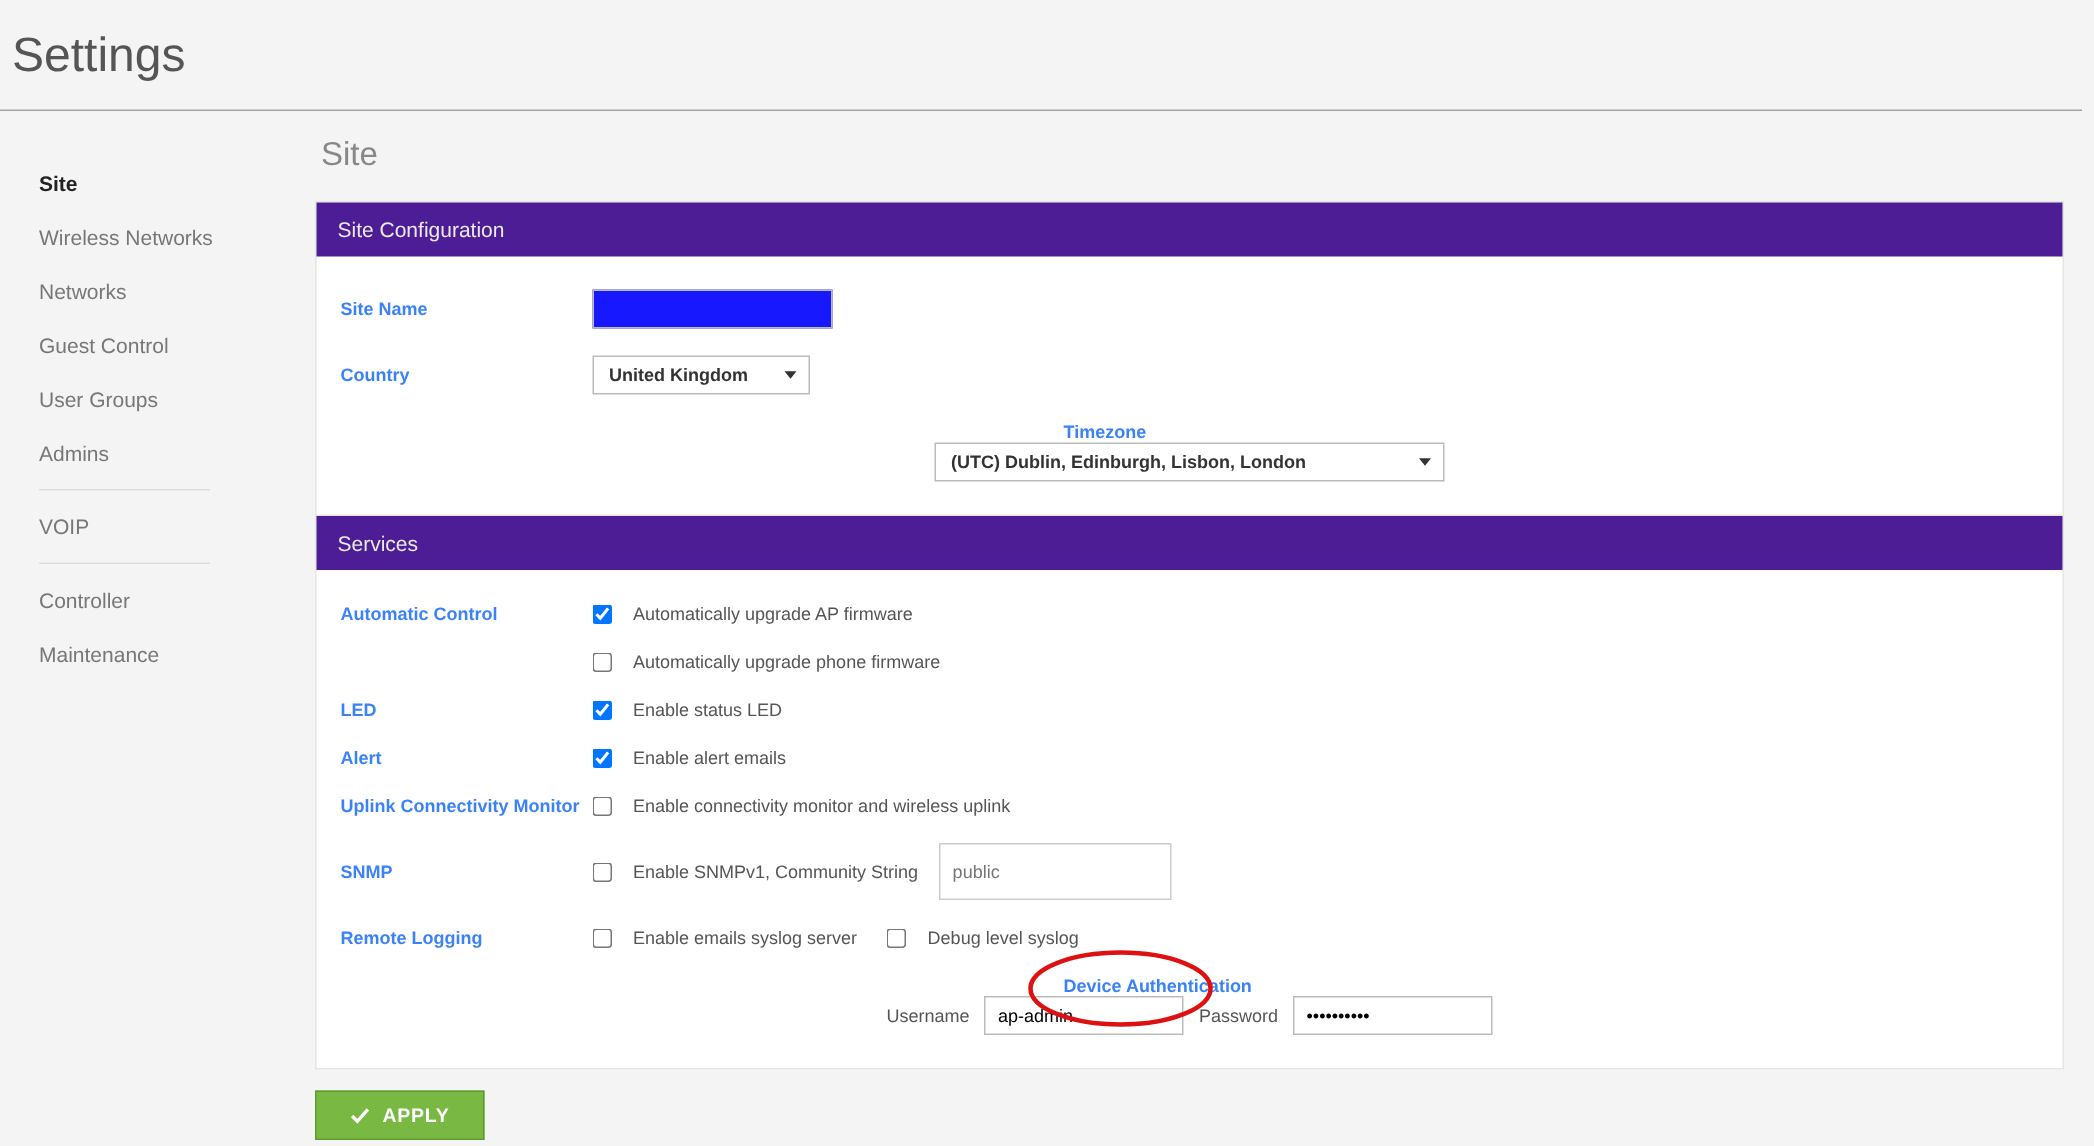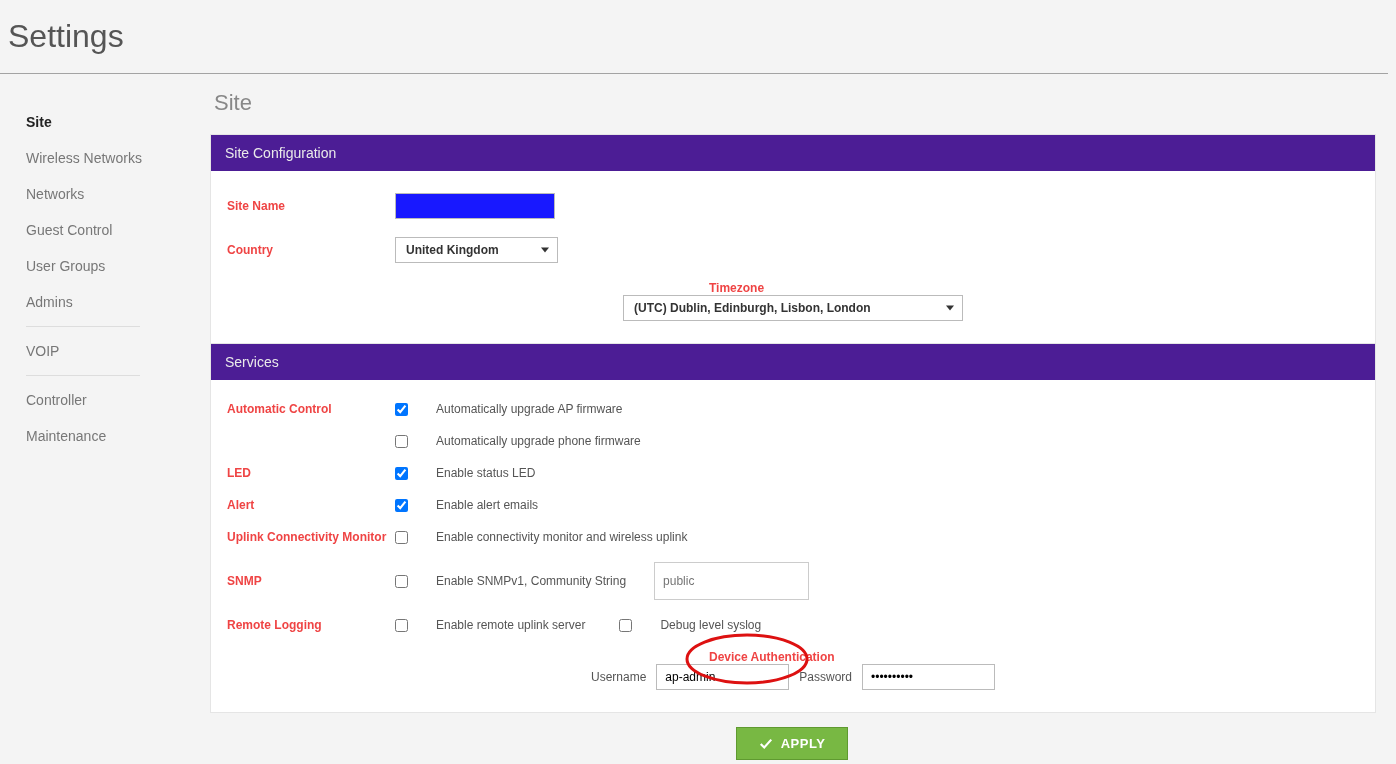--- a/index.html
+++ b/index.html
@@ -71,21 +71,21 @@
 }
 .form-row {
   display: flex;
   align-items: center;
   margin-bottom: 18px;
 }
 .form-row:last-child { margin-bottom: 0; flex-direction: column; }
 .form-label {
   width: 168px;
   flex-shrink: 0;
-  color: #ef4444;
+  color: #3b82f6;
   font-weight: 600;
   font-size: 12px;
 }
 .sub-indent { width: 168px; flex-shrink:0; }
 .text-input {
   height: 26px;
   border: 1px solid #bbb;
   padding: 2px 8px;
   font-size: 12px;
   color: #333;
@@ -115,21 +115,21 @@
   top: 50%;
   transform: translateY(-50%);
   width: 0; height: 0;
   border-left: 4px solid transparent;
   border-right: 4px solid transparent;
   border-top: 5px solid #333;
 }
 .check-line {
   display: flex;
   align-items: center;
-  gap: 28px;
+  gap: 14px;
   font-size: 12px;
   color: #555;
 }
 .check-line input[type=checkbox] {
   width: 13px; height: 13px;
 }
 .inline-input {
   height: 38px;
   border: 1px solid #ccc;
   padding: 2px 8px;
@@ -152,21 +152,21 @@
   padding: 2px 8px;
   font-size: 12px;
   width: 133px;
 }
 .circle-annotation {
   position: absolute;
   pointer-events: none;
 }
 .apply-wrap {
   display: flex;
-  justify-content: center;
+  justify-content: flex-start;
   margin-top: 14px;
   padding-right: 2px;
 }
 .apply-btn {
   background: #78b843;
   border: 1px solid #5f9a30;
   color: #fff;
   font-weight: 700;
   font-size: 13px;
   padding: 8px 22px;
@@ -207,21 +207,21 @@
 
       <section class="panel">
         <div class="panel-header">Site Configuration</div>
         <div class="panel-body">
           <div class="form-row">
             <label class="form-label">Site Name</label>
             <input type="text" class="text-input redacted" value="" style="">
           </div>
           <div class="form-row">
             <label class="form-label">Country</label>
-            <div class="select" style="width:163px">
+            <div class="select" style="width:145px">
               <span>United Kingdom</span>
               <span class="caret"></span>
             </div>
           </div>
           <div class="form-row">
             <label class="form-label">Timezone</label>
             <div class="select" style="width:340px">
               <span>(UTC) Dublin, Edinburgh, Lisbon, London</span>
               <span class="caret"></span>
             </div>
@@ -278,21 +278,21 @@
               <input type="checkbox" style="">
               <span>Enable SNMPv1, Community String</span>
               <input type="text" class="inline-input" placeholder="public" style="">
             </div>
           </div>
 
           <div class="form-row">
             <label class="form-label">Remote Logging</label>
             <div class="check-line">
               <input type="checkbox" style="">
-              <span>Enable remote uplink server</span>
+              <span>Enable emails syslog server</span>
               <input type="checkbox" style="margin-left: 6px;">
               <span>Debug level syslog</span>
             </div>
           </div>
 
           <div class="form-row rel">
             <label class="form-label">Device Authentication</label>
             <div class="auth-row">
               <span class="auth-sublabel">Username</span>
               <input type="text" class="auth-input" value="ap-admin" style="">

